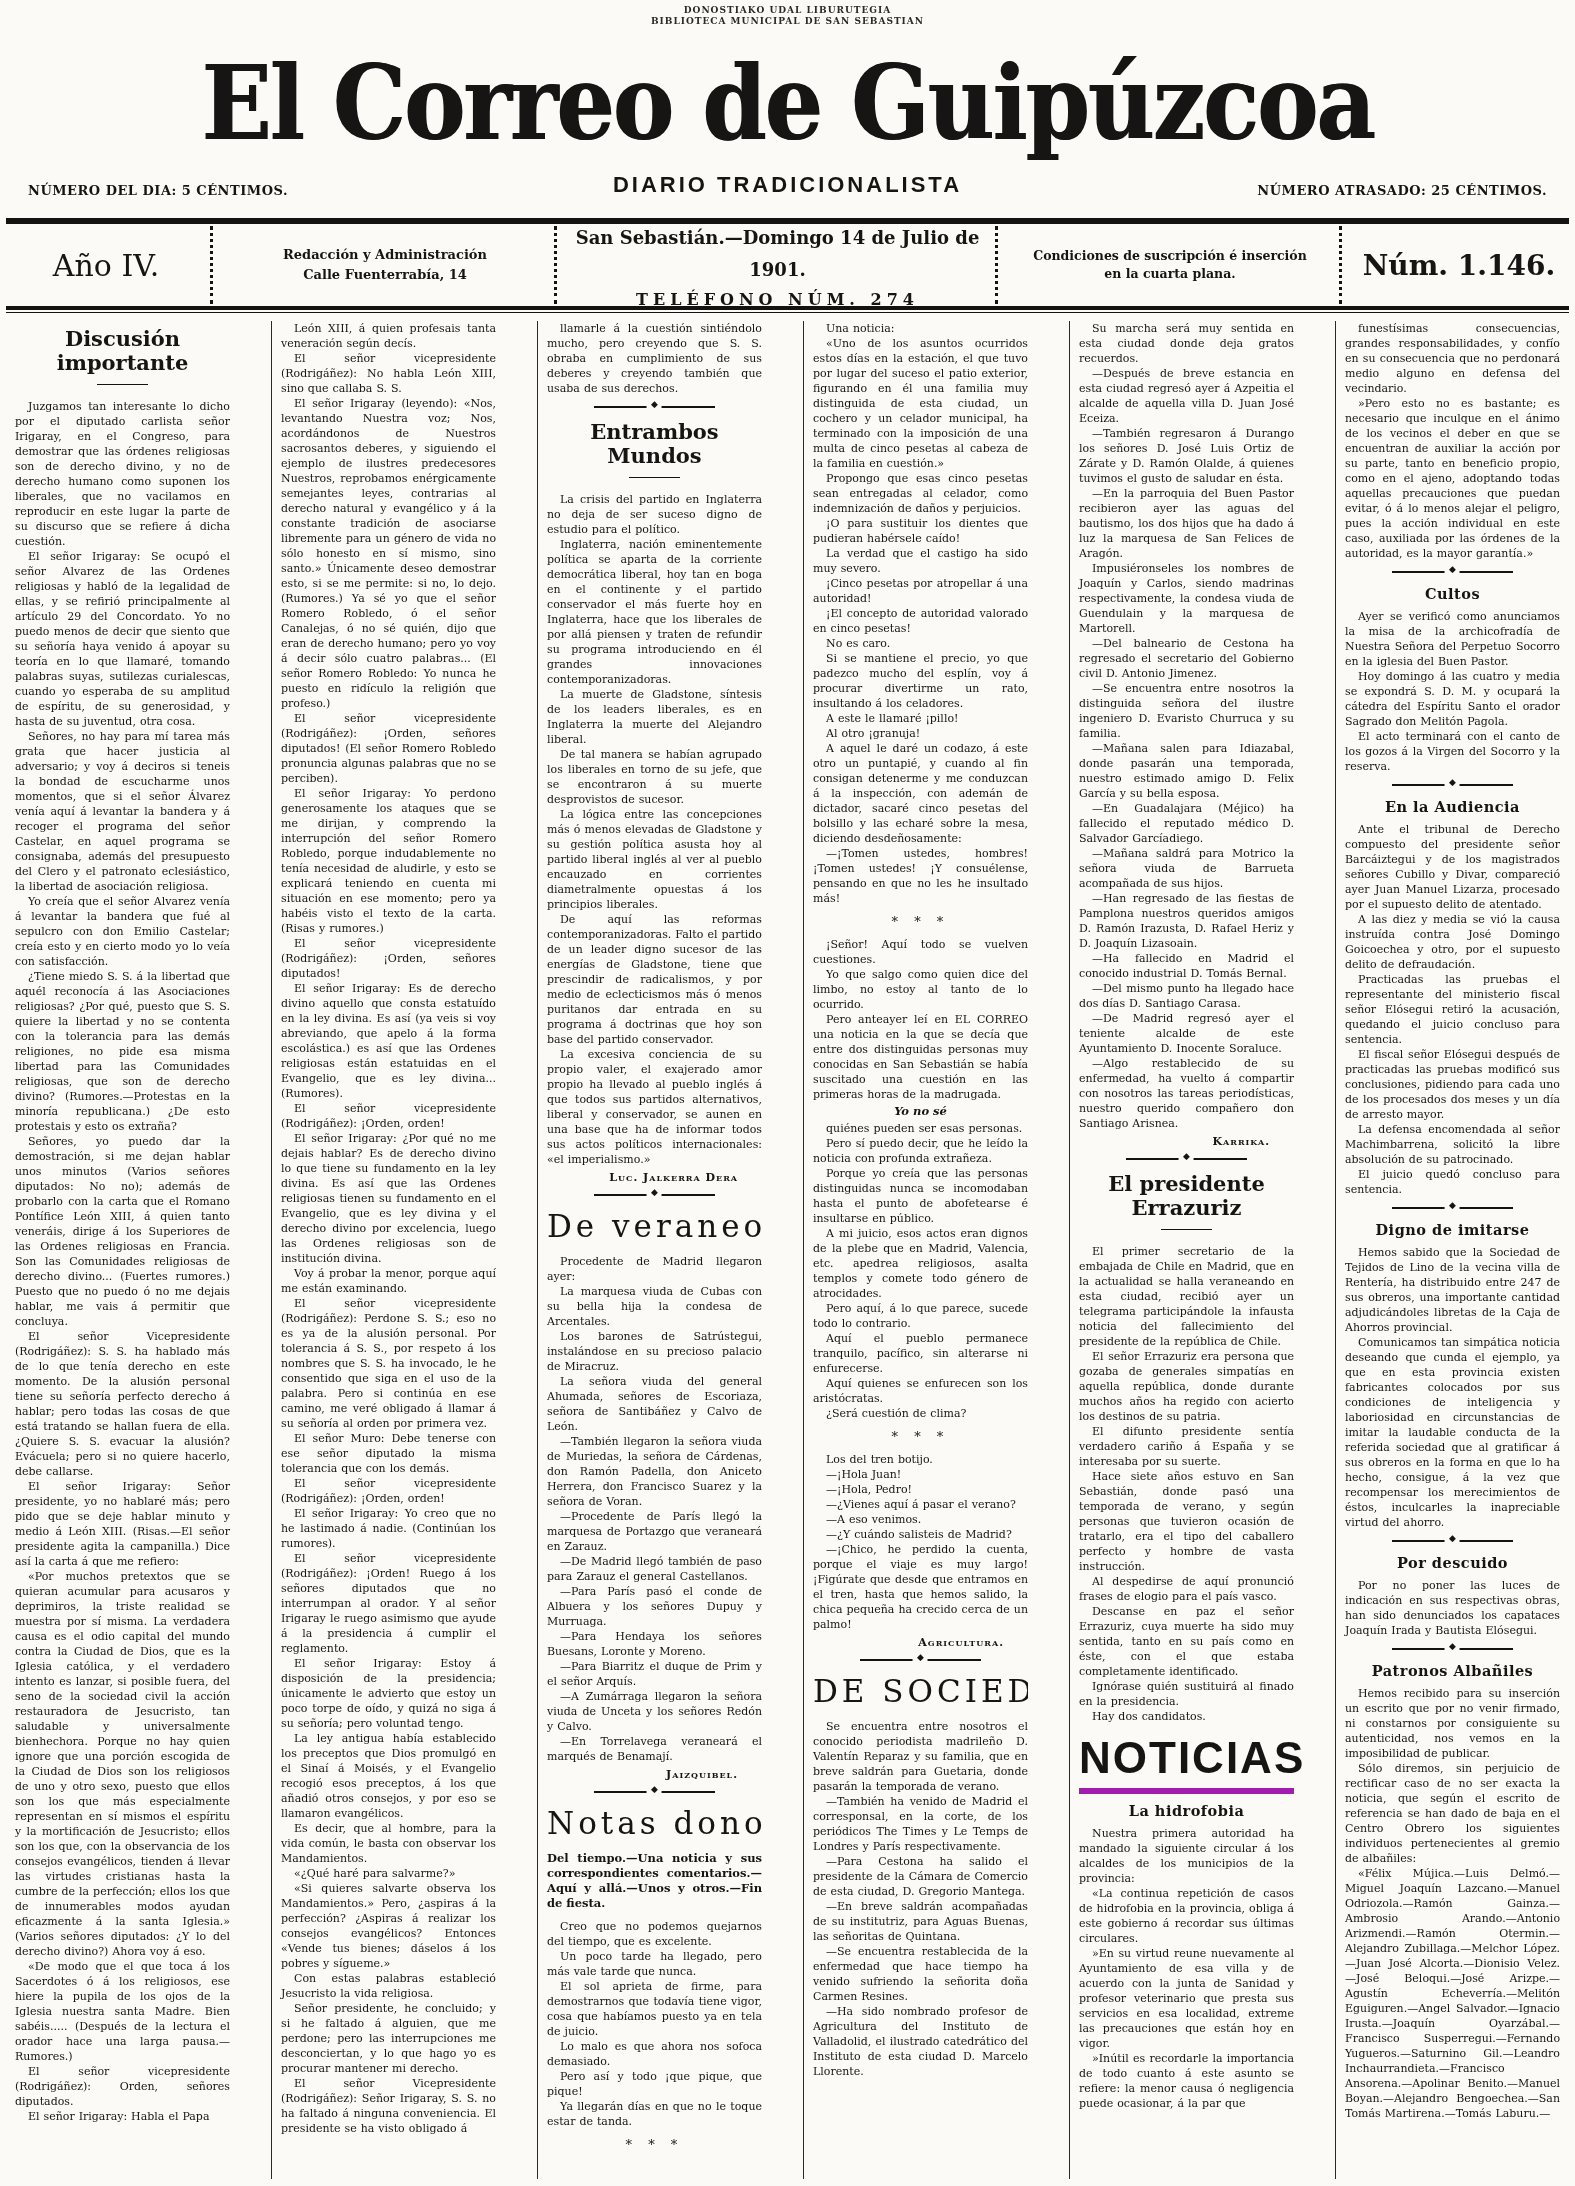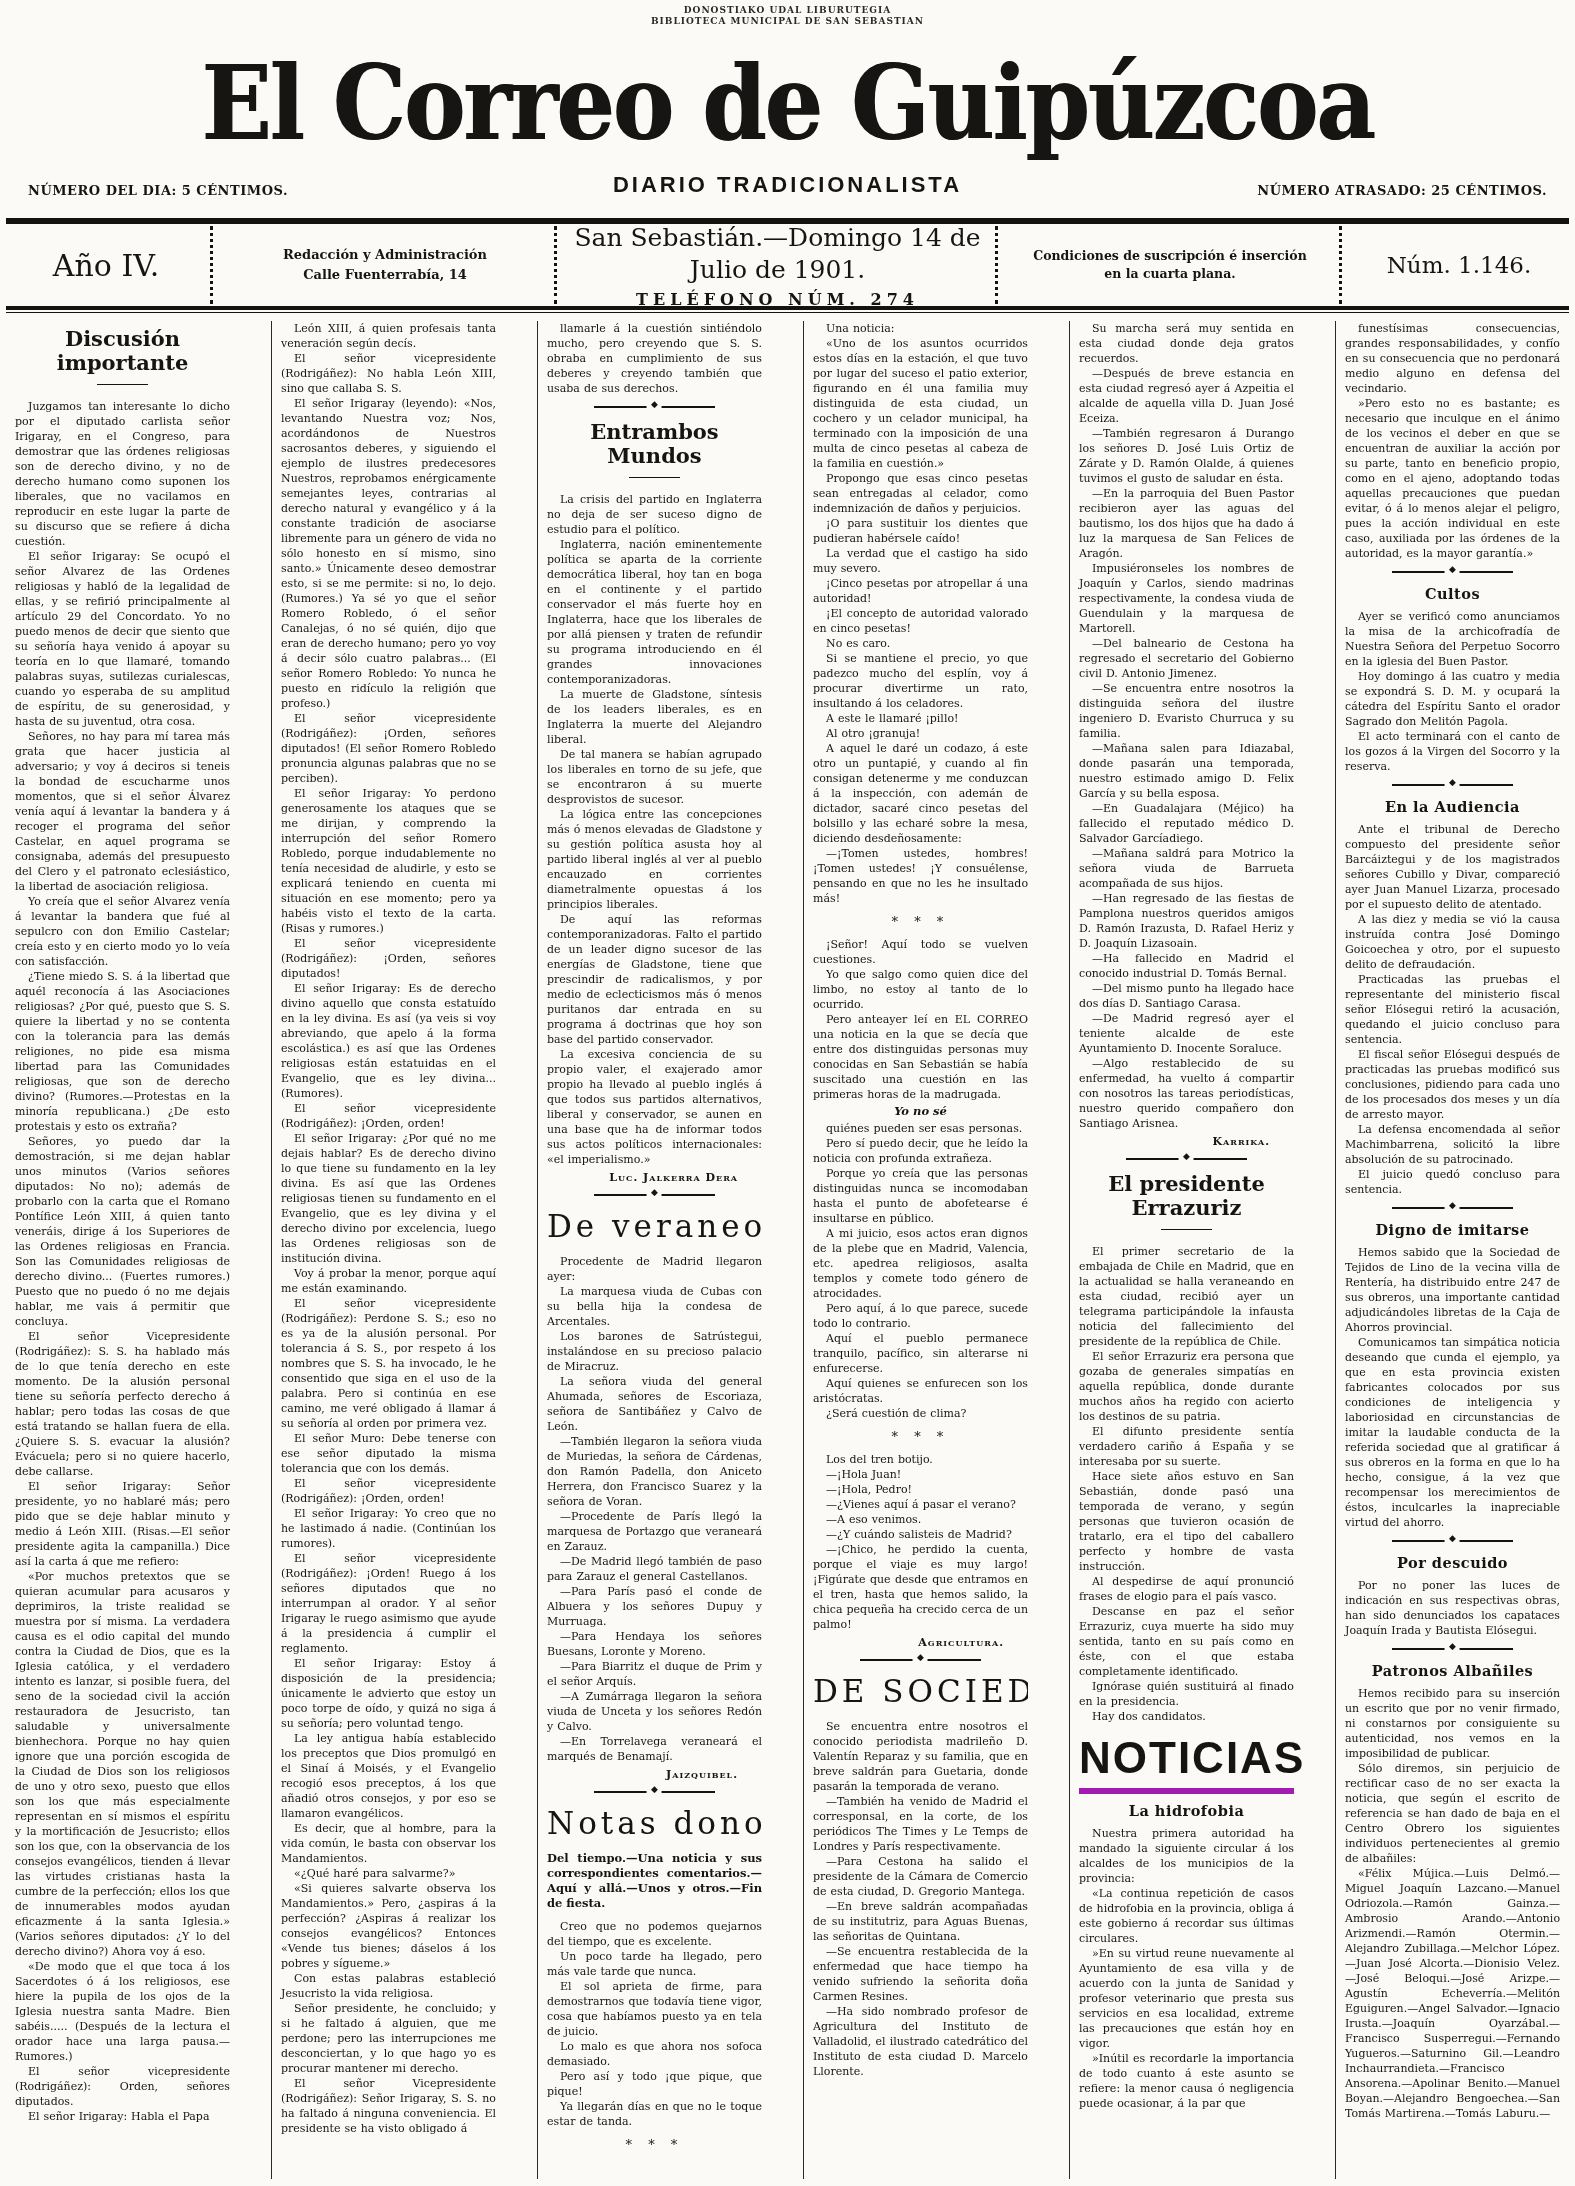--- a/index.html
+++ b/index.html
@@ -28,24 +28,24 @@
   .subband .center { flex:1; text-align:center;
     font-family:"Liberation Sans", sans-serif; font-weight:bold;
     font-size:22px; letter-spacing:3px; }
   .rule-thick { height:6px; background:#141311; margin:0 6px; }
   
   .dateline { display:flex; align-items:stretch; height:82px; margin:0 6px; }
   .dl-cell { display:flex; flex-direction:column; justify-content:center; text-align:center; }
   .dl-year { width:200px; font-size:30px; }
   .dl-admin { width:330px; font-weight:bold; font-size:13px; line-height:20px; }
   .dl-center { flex:1; }
-  .dl-center .date { font-size:25px; font-weight:normal; line-height:32px; }
+  .dl-center .date { font-size:18px; font-weight:bold; line-height:32px; }
   .dl-center .phone { font-size:16px; font-weight:bold; letter-spacing:5px; margin-top:4px; }
   .dl-cond { width:330px; font-weight:bold; font-size:12.5px; line-height:18px; }
-  .dl-num { width:220px; font-size:23px; font-weight:normal;text-align:center; }
+  .dl-num { width:220px; font-size:28px; font-weight:bold;text-align:center; }
   .chain { width:6px; border-left:3px dotted #141311; margin:2px 4px; }
   .rule-double { border-top:4px solid #141311; border-bottom:1px solid #141311; height:7px; margin:0 6px; }
   
   .columns { display:flex; height:1866px; overflow:hidden; padding:8px 6px 0 6px;gap:32px; }
   .col { flex:1 1 0; min-width:0; padding:0 9px; overflow:hidden; }
   .col + .col { border-left:1.5px solid #2a2927; }
   
   .b-p { font-size:11px; line-height:15px; text-align:justify; text-indent:13px;
          word-spacing:.5px; margin:0; }
   .b-h-article { text-align:center; font-weight:bold; font-size:21px; line-height:24px;

